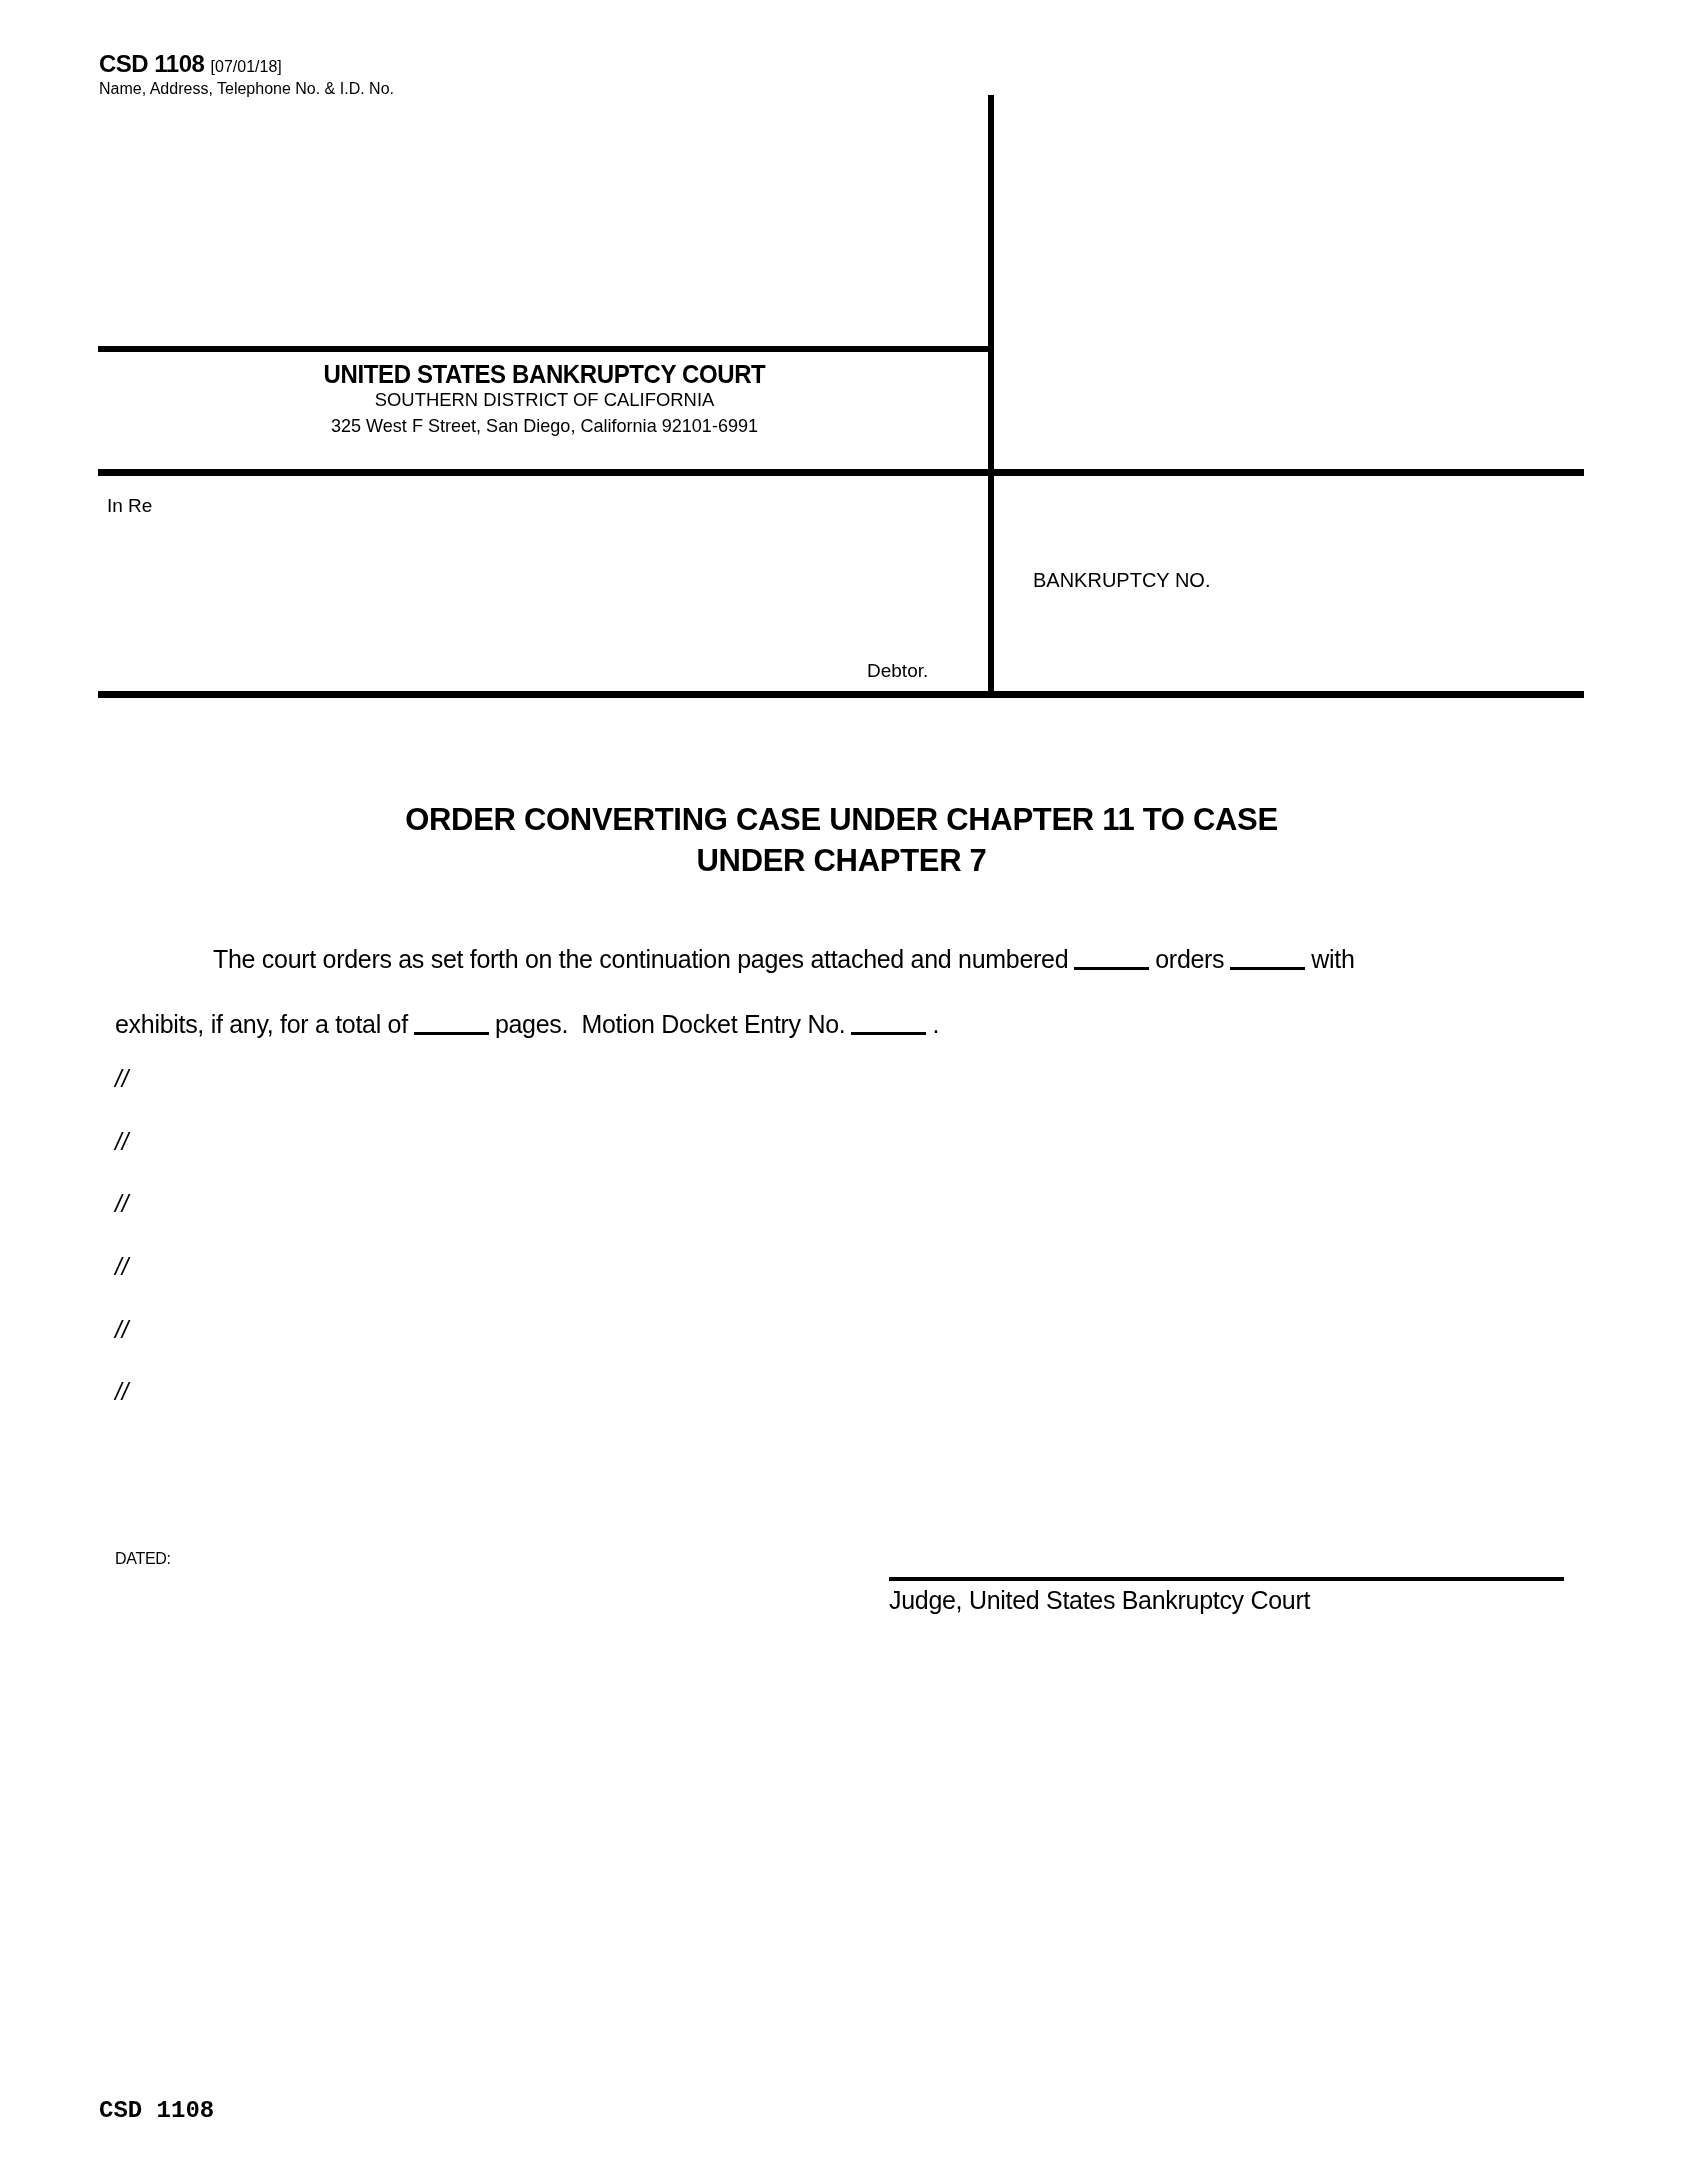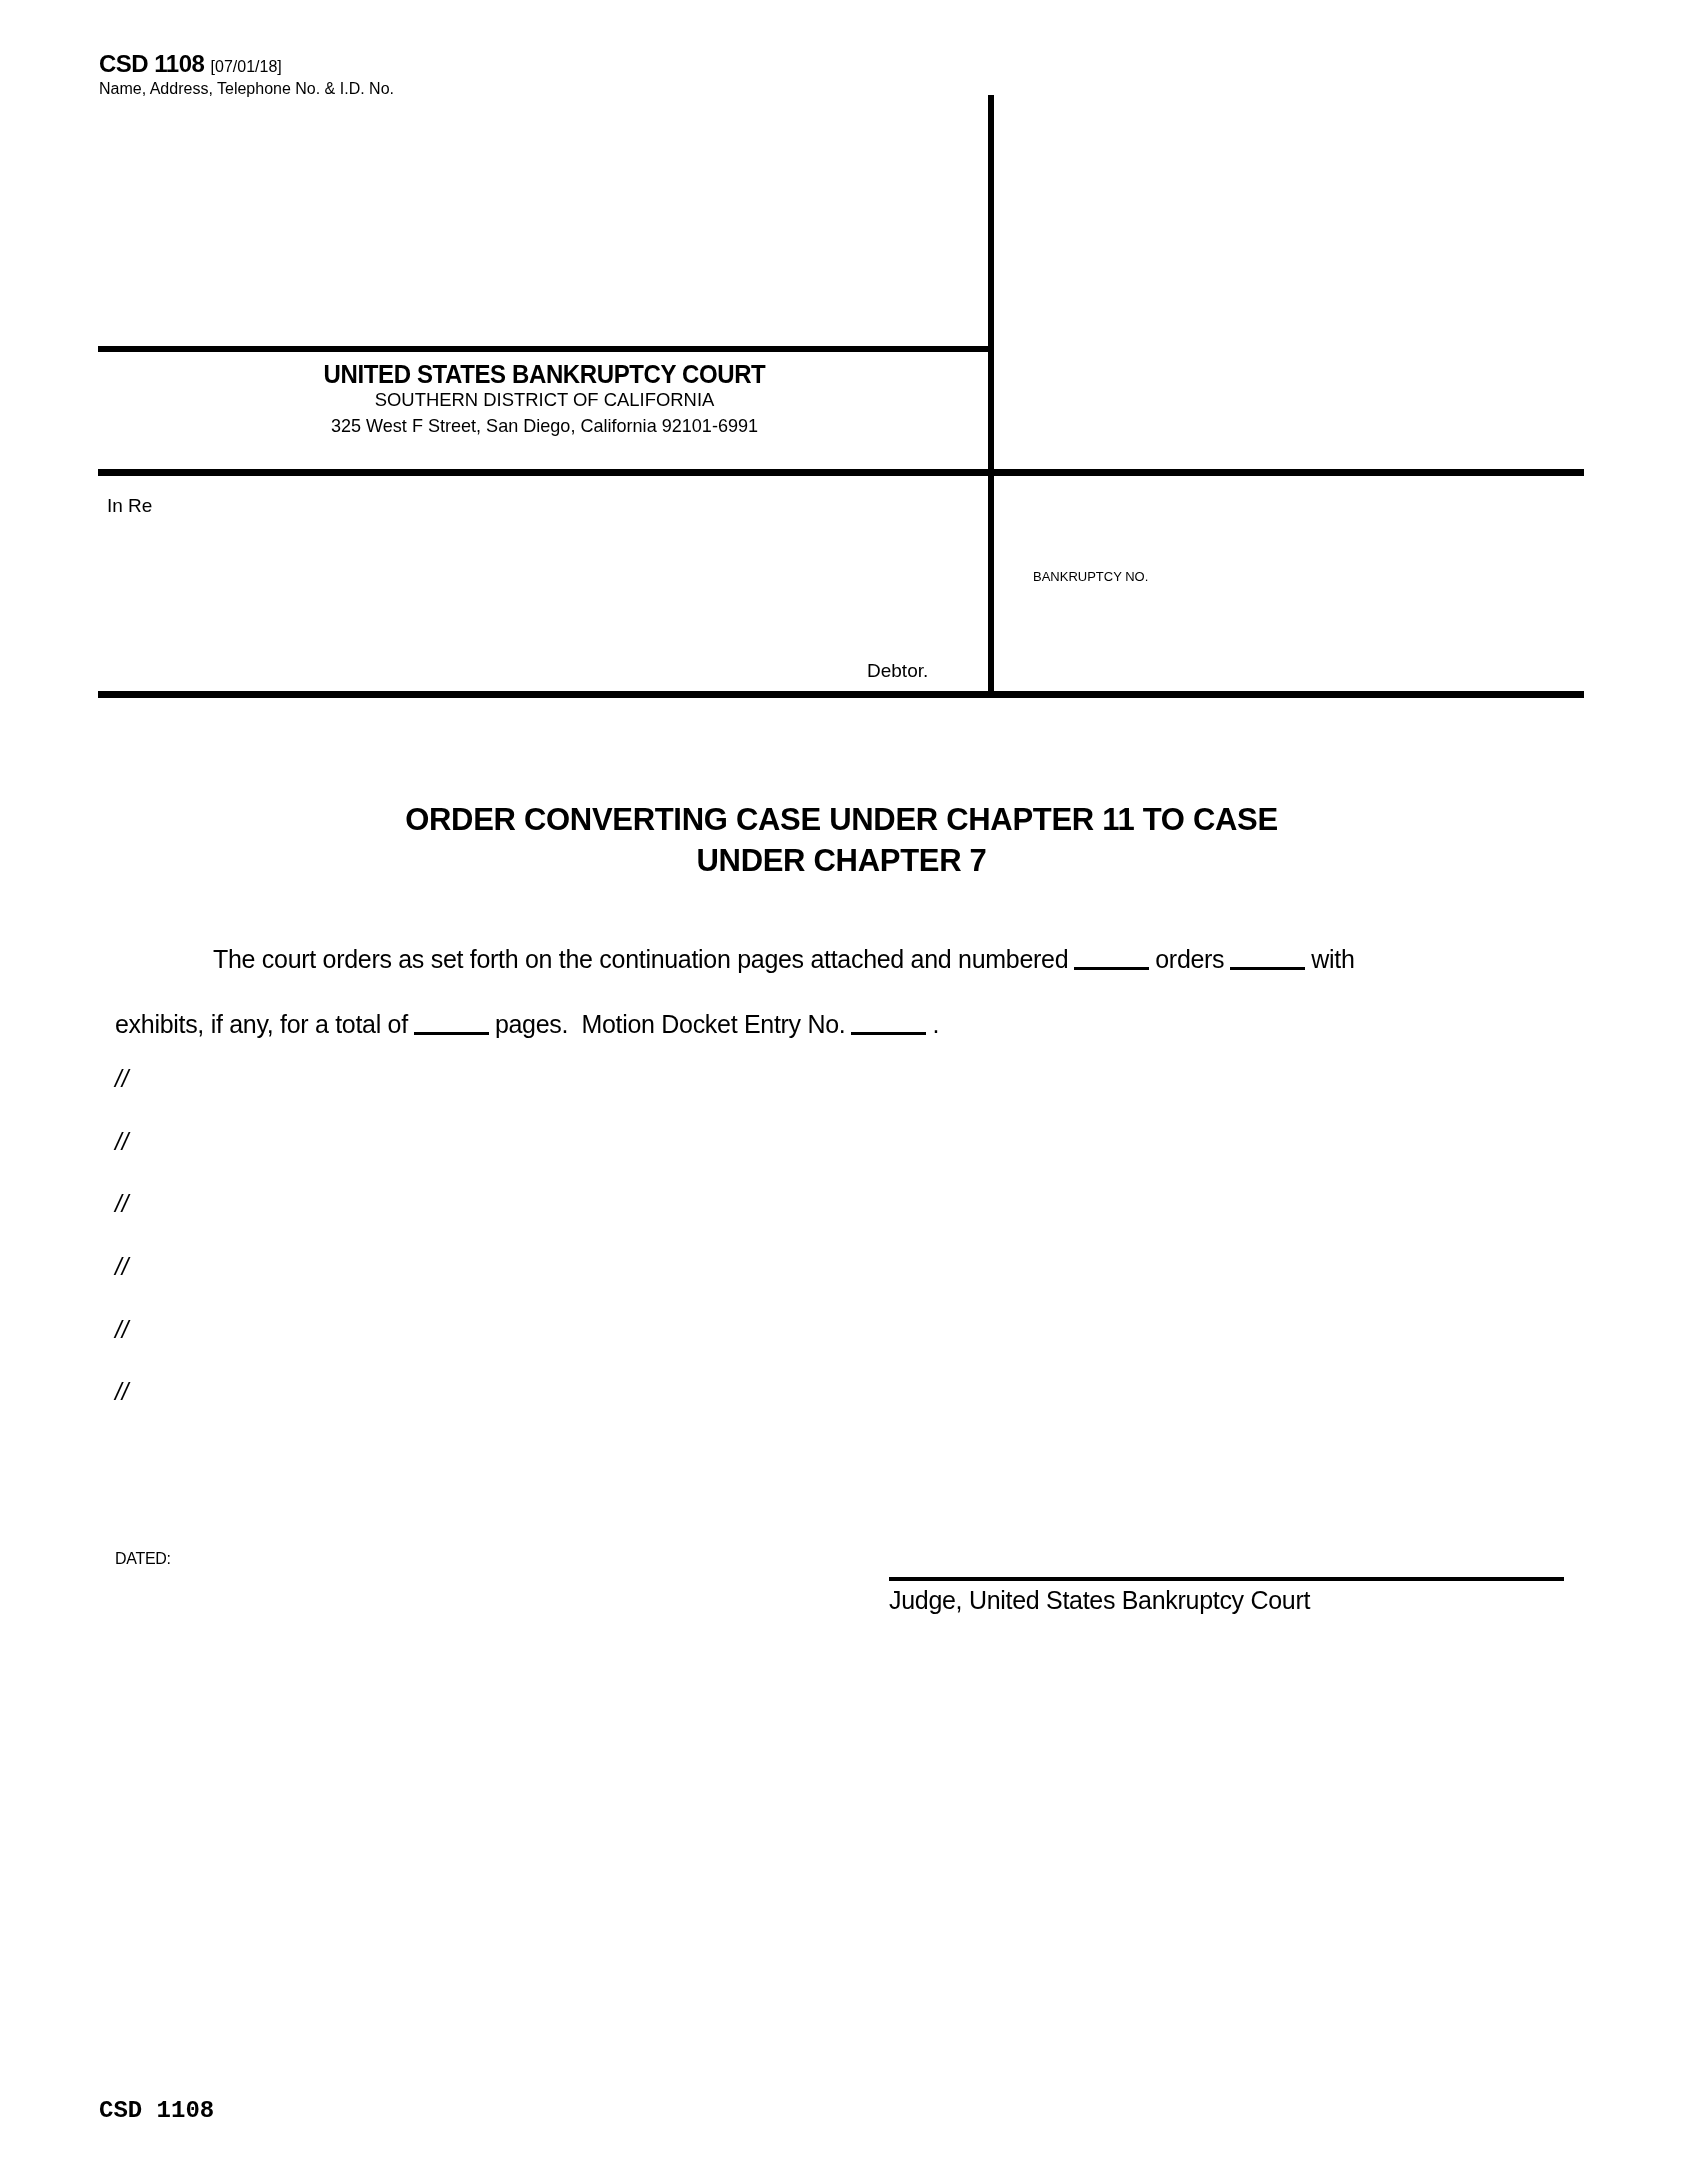--- a/index.html
+++ b/index.html
@@ -22,21 +22,21 @@
     .form-date { font-size: 16px; font-weight: normal; letter-spacing: 0; text-align: right; }
     .attorney-label { left: 99px; top: 80px; font-size: 16px; }
 
     .court-block { left: 98px; width: 893px; text-align: center; }
     .court-name { top: 360px; font-size: 25px; font-weight: bold; letter-spacing: -0.4px; transform: scaleX(0.96); }
     .court-district { top: 389px; font-size: 19px; transform: scaleX(0.97); }
     .court-address { top: 415px; font-size: 19px; transform: scaleX(0.95); }
 
     .in-re { left: 107px; top: 495px; font-size: 19px; }
     .debtor { left: 867px; top: 660px; font-size: 19px; }
-    .bk-no { left: 1033px; top: 569px; font-size: 13px; text-align: right; }
+    .bk-no { left: 1033px; top: 569px; font-size: 20px; text-align: right; }
 
     .title { left: 0; width: 1683px; text-align: center; font-size: 31px; font-weight: bold; letter-spacing: -0.3px; }
     .title-1 { top: 802px; }
     .title-2 { top: 843px; }
 
     .para { font-size: 25px; letter-spacing: -0.3px; }
     .para-1 { left: 213px; top: 945px; }
     .para-2 { left: 115px; top: 1010px; }
     .blank {
       display: inline-block;

